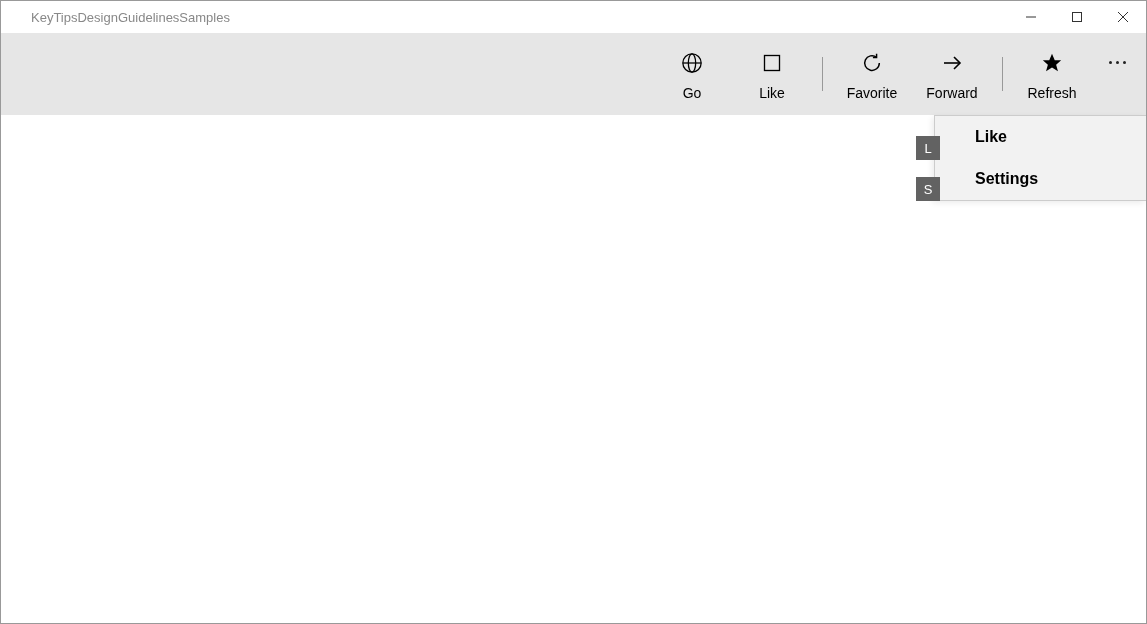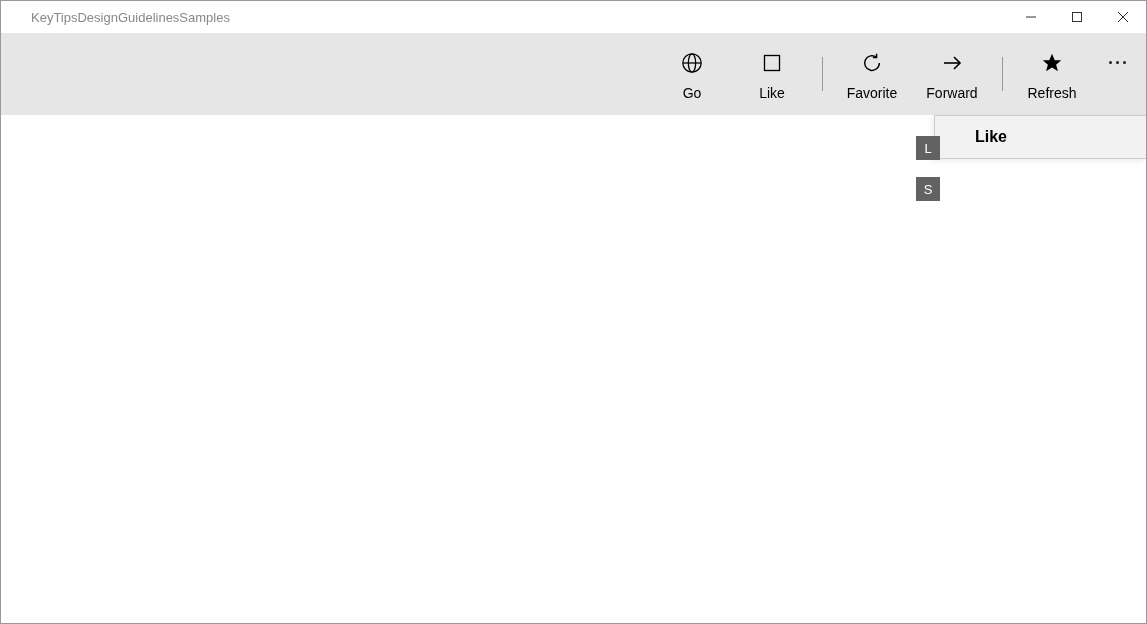--- a/index.html
+++ b/index.html
@@ -214,16 +214,19 @@
     </div>
   </div>
 </div>
 
 <div class="content-area"></div>
 
 <div class="flyout">
   <div class="flyout-item">
     <span>Like</span>
   </div>
+  <div class="flyout-item">
+    <span>Settings</span>
+  </div>
 </div>
 
 <div class="keytip" style="top:135px; right:206px;">L</div>
 <div class="keytip" style="top:176px; right:206px;">S</div>
 
 </body></html>

